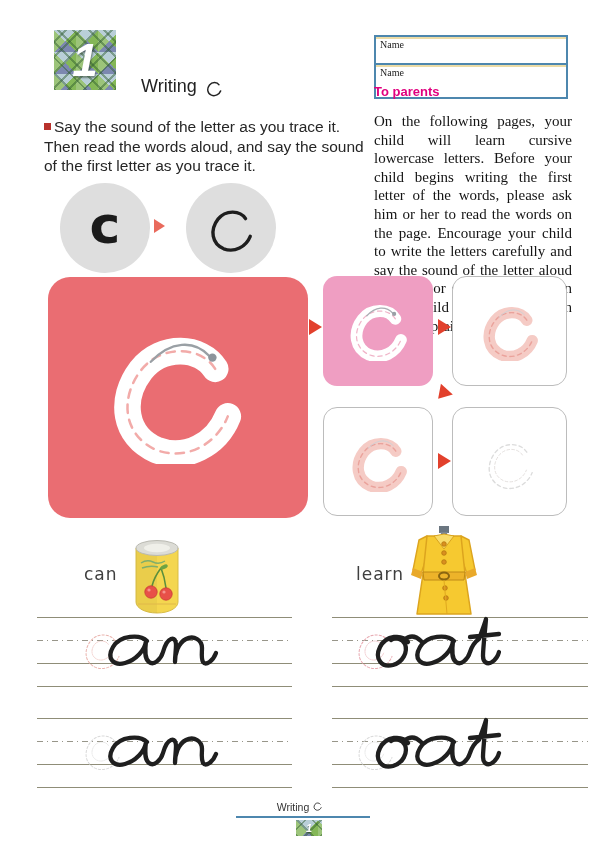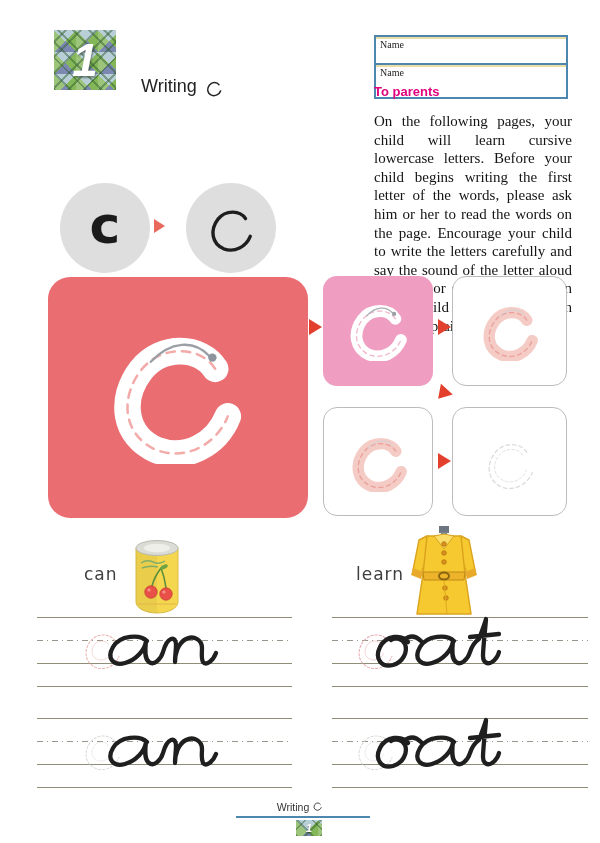--- a/index.html
+++ b/index.html
@@ -90,20 +90,21 @@
       <span>Name</span>
     </div>
     <div class="nrow">
       <span>Name</span>
     </div>
   </div>
 
   <div class="abs tp-head">To parents</div>
   <div class="abs tp-body">On the following pages, your child will learn cursive lowercase letters. Before your child begins writing the first letter of the words, please ask him or her to read the words on the page. Encourage your child to write the letters carefully and say the sound of the letter aloud while he or she traces it. When your child completes each exercise, praise him or her.</div>
 
+  <div class="abs instr"><span class="bullet"></span><span>Say the sound of the letter as you trace it. Then read the words aloud, and say the sound of the first letter as you trace it.</span></div>
 
   <div class="abs gcirc" style="left:60px;top:183px;">
     <span class="print-c">c</span>
   </div>
   <div class="abs tri small" style="left:154px;top:219px;"></div>
   <div class="abs gcirc" style="left:186px;top:183px;">
     <svg width="52" height="52" viewBox="0 0 100 100">
       <use href="#glyph-c" stroke="#1e1e1e" stroke-width="6.5"></use>
     </svg>
   </div>

